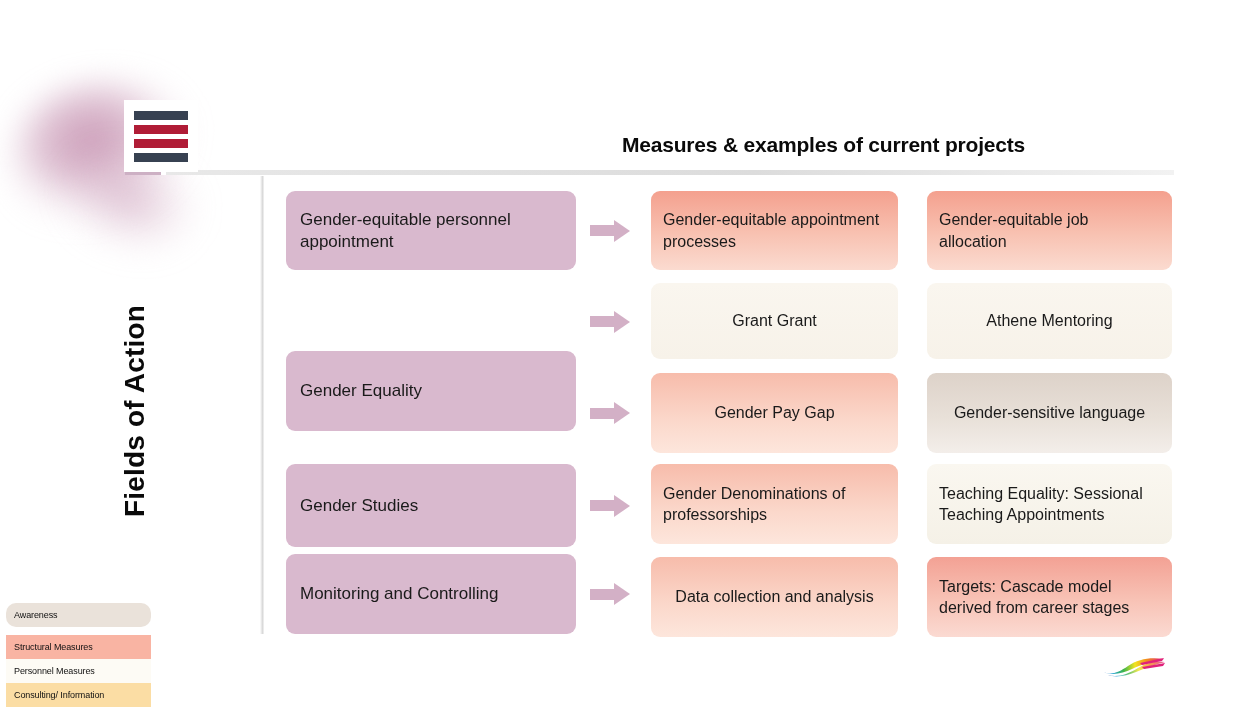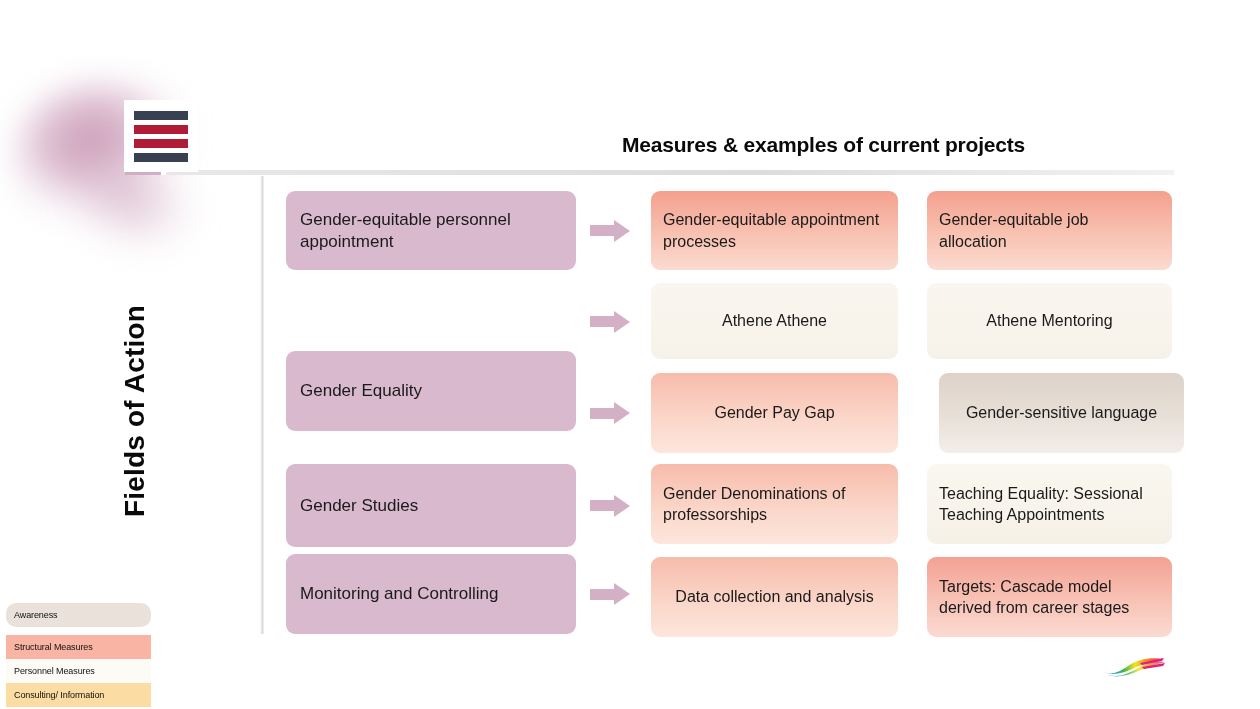--- a/index.html
+++ b/index.html
@@ -179,21 +179,21 @@
     line-height: 1.33;
     padding: 0 12px;
   }
   .card.col-a { left: 651px; width: 247px; }
   .card.col-b { left: 927px; width: 245px; }
 
   
   .c-structural { background: linear-gradient(to bottom, #f4a08e 0%, #f8c2b2 55%, #fbdbd0 100%); }
   .c-structural-soft { background: linear-gradient(to bottom, #f7bcab 0%, #fbd8cb 60%, #fde6dc 100%); }
   .c-personnel { background: linear-gradient(to bottom, #faf6ef 0%, #f7f2e9 100%); }
-  .c-awareness { background: linear-gradient(to bottom, #ddd2c9 0%, #e8e0d8 55%, #f3eeea 100%); margin-left: 12px; }
+  .c-awareness { background: linear-gradient(to bottom, #ddd2c9 0%, #e8e0d8 55%, #f3eeea 100%); }
   .c-personnel2 { background: linear-gradient(to bottom, #faf7f0 0%, #f5f1e7 100%); }
   .c-structural2 { background: linear-gradient(to bottom, #f3a194 0%, #f8c3b6 55%, #fbdad2 100%); }
 
   
   .legend {
     position: absolute;
     left: 6px;
     top: 603px;
     width: 145px;
   }
@@ -247,21 +247,21 @@
       <div class="arrow" style="top: 219.5px;">
         <div class="shaft"></div>
         <div class="head"></div>
       </div>
       <div class="card col-a c-structural" style="top: 191px; height: 79px;">Gender-equitable appointment processes</div>
       <div class="card col-b c-structural" style="top: 191px; height: 79px;">Gender-equitable job allocation</div>
       <div class="arrow" style="top: 310.5px;">
         <div class="shaft"></div>
         <div class="head"></div>
       </div>
-      <div class="card col-a c-personnel" style="top: 283px; height: 76px;">Athene Athene</div>
+      <div class="card col-a c-personnel" style="top: 283px; height: 76px;">Grant Grant</div>
       <div class="card col-b c-personnel" style="top: 283px; height: 76px;">Athene Mentoring</div>
       <div class="fa-box" style="top: 351px; height: 80px;">Gender Equality</div>
       <div class="arrow" style="top: 402px;">
         <div class="shaft"></div>
         <div class="head"></div>
       </div>
       <div class="card col-a c-structural-soft" style="top: 373px; height: 80px;">Gender Pay Gap</div>
       <div class="card col-b c-awareness" style="top: 373px; height: 80px;">Gender-sensitive language</div>
       <div class="fa-box" style="top: 464px; height: 83px;">Gender Studies</div>
       <div class="arrow" style="top: 494.5px;">

